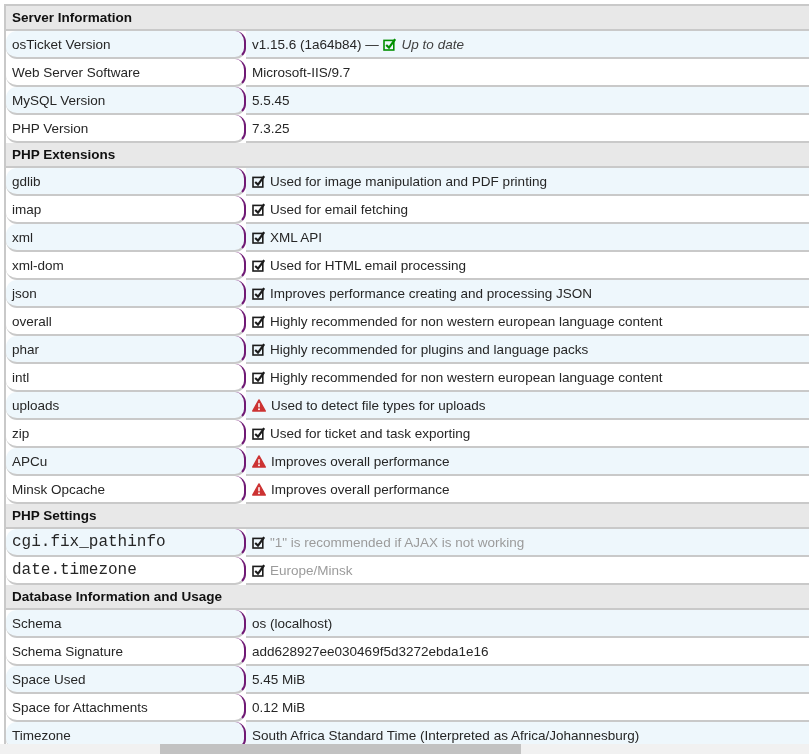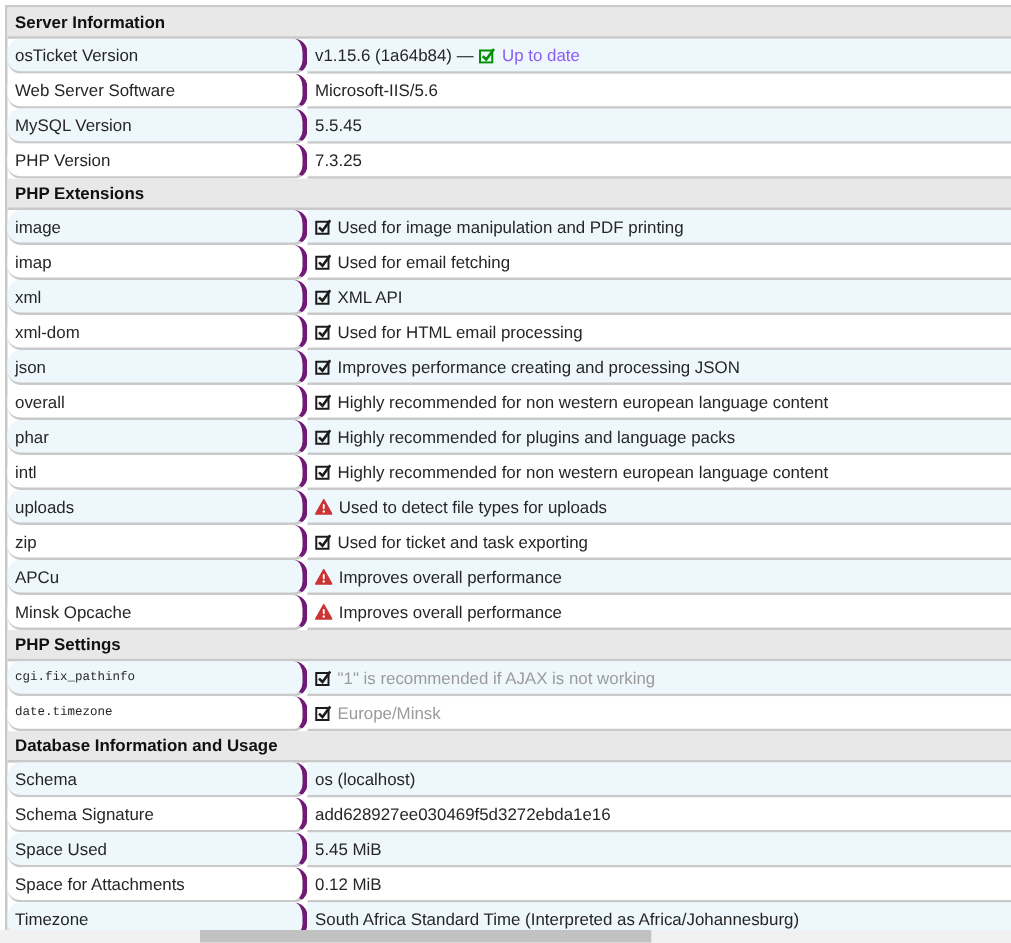--- a/index.html
+++ b/index.html
@@ -28,26 +28,26 @@
     vertical-align: middle;
     white-space: nowrap;
     overflow: hidden;
   }
   tr.section td {
     background: #e8e8e8;
     font-weight: bold;
     height: 23px;
     color: #111111;
   }
-  td.label { border-right: 4px solid #701a75; border-radius: 11px; }
+  td.label { border-right: 2px solid #701a75; border-radius: 11px; }
   tr.blue td { background: #eef7fc; }
   tr.white td { background: #ffffff; }
-  .mono { font-family: "Liberation Mono", monospace; font-size: 10px; margin-left: 29px; }
+  .mono { font-family: "Liberation Mono", monospace; font-size: 16px; margin-left: 29px; }
   .muted { color: #9b9b9b; }
-  .green { color: #8b5cf6; }
+  .green { color: #404040; font-style: italic; }
   .icon {
     display: inline-block;
     vertical-align: -2px;
     margin-right: 5px;
     line-height: 0;
   }
   .ic-dark { color: #1c1c1c; }
   .ic-green { color: #008f00; }
   .ic-red { color: #cc3333; }
   .status-text { margin-left: 1px; }
@@ -79,35 +79,35 @@
         </tr>
         <tr class="blue">
           <td class="label">osTicket Version</td>
           <td><span>v1.15.6 (1a64b84) —</span> <span class="icon ic-green"><svg width="13" height="14" viewBox="0 0 13 14">
                 <rect x="1" y="3.4" width="9.8" height="9.6" fill="none" stroke="currentColor" stroke-width="1.6"></rect>
                 <path d="M3.2 7.9 L6 10.6 L12.2 2.2" fill="none" stroke="currentColor" stroke-width="2.1"></path>
               </svg></span><span class="green status-text">Up to date</span></td>
         </tr>
         <tr class="white">
           <td class="label">Web Server Software</td>
-          <td><span>Microsoft-IIS/5.6</span></td>
+          <td><span>Microsoft-IIS/9.7</span></td>
         </tr>
         <tr class="blue">
           <td class="label">MySQL Version</td>
           <td><span>5.5.45</span></td>
         </tr>
         <tr class="white">
           <td class="label">PHP Version</td>
           <td><span>7.3.25</span></td>
         </tr>
         <tr class="section">
           <td colspan="2">PHP Extensions</td>
         </tr>
         <tr class="blue">
-          <td class="label">image</td>
+          <td class="label">gdlib</td>
           <td><span class="icon ic-dark"><svg width="13" height="14" viewBox="0 0 13 14">
                 <rect x="1" y="3.4" width="9.8" height="9.6" fill="none" stroke="currentColor" stroke-width="1.6"></rect>
                 <path d="M3.2 7.9 L6 10.6 L12.2 2.2" fill="none" stroke="currentColor" stroke-width="2.1"></path>
               </svg></span><span>Used for image manipulation and PDF printing</span></td>
         </tr>
         <tr class="white">
           <td class="label">imap</td>
           <td><span class="icon ic-dark"><svg width="13" height="14" viewBox="0 0 13 14">
                 <rect x="1" y="3.4" width="9.8" height="9.6" fill="none" stroke="currentColor" stroke-width="1.6"></rect>
                 <path d="M3.2 7.9 L6 10.6 L12.2 2.2" fill="none" stroke="currentColor" stroke-width="2.1"></path>

